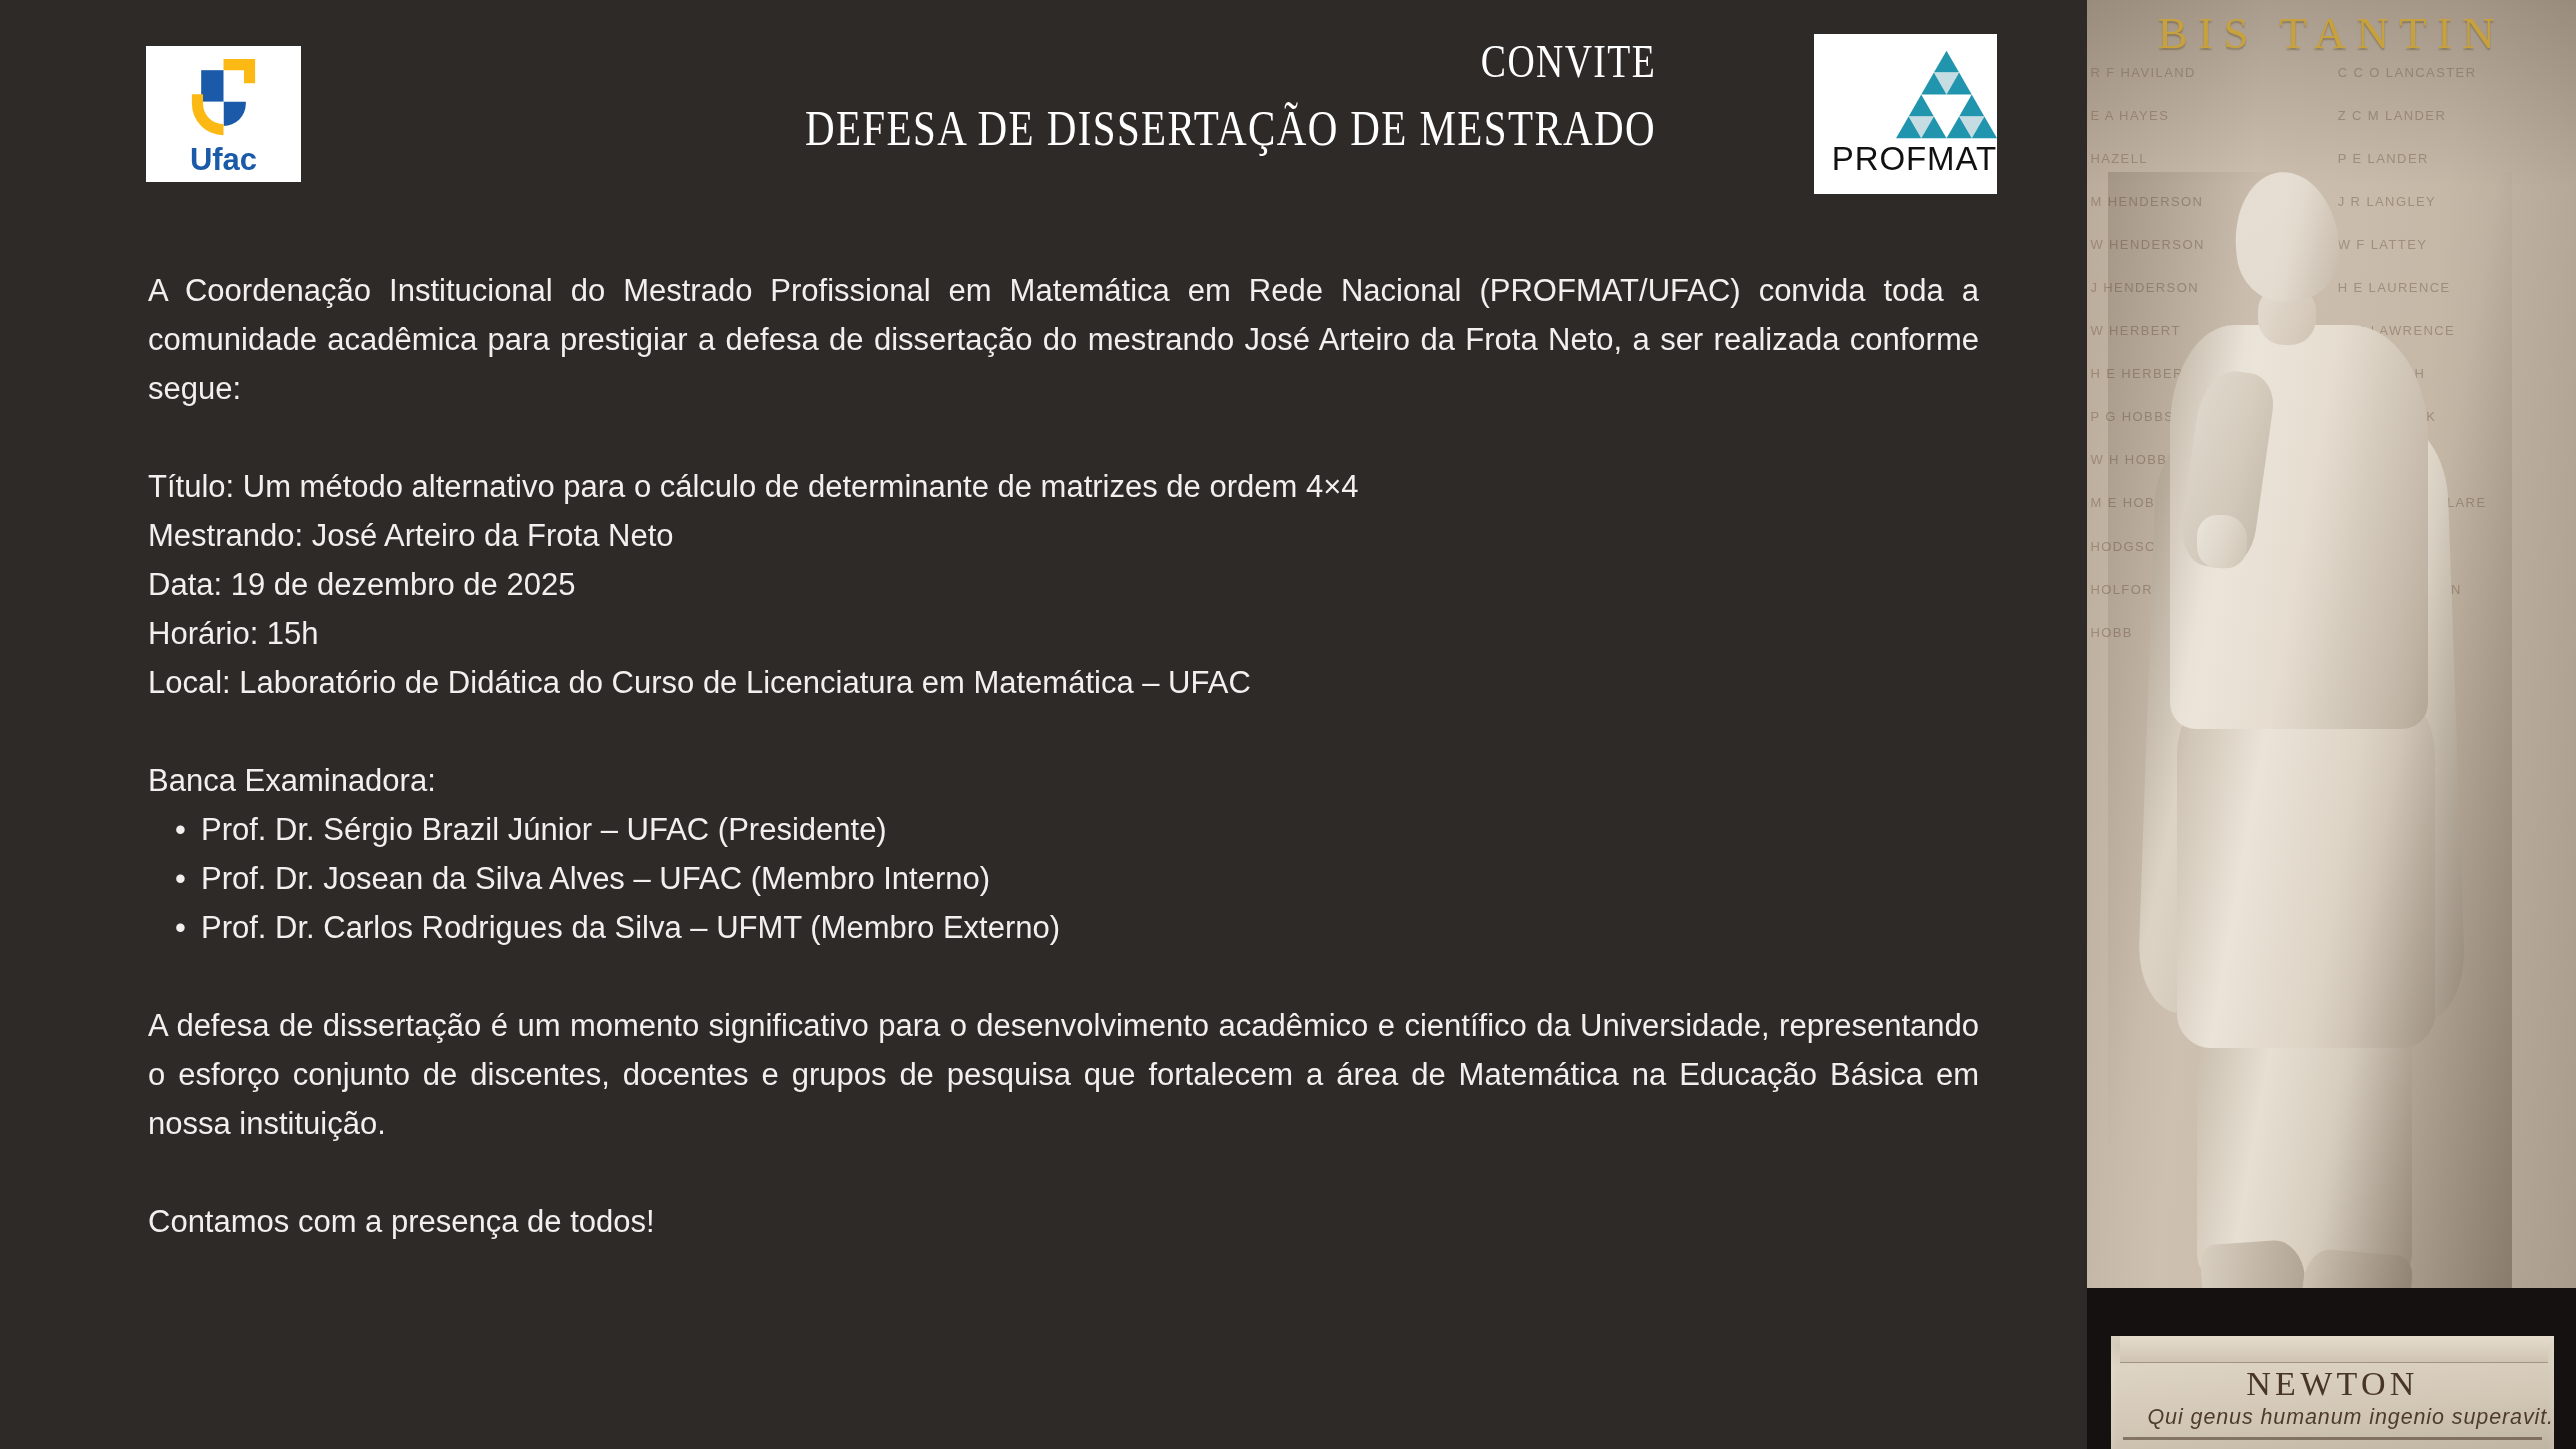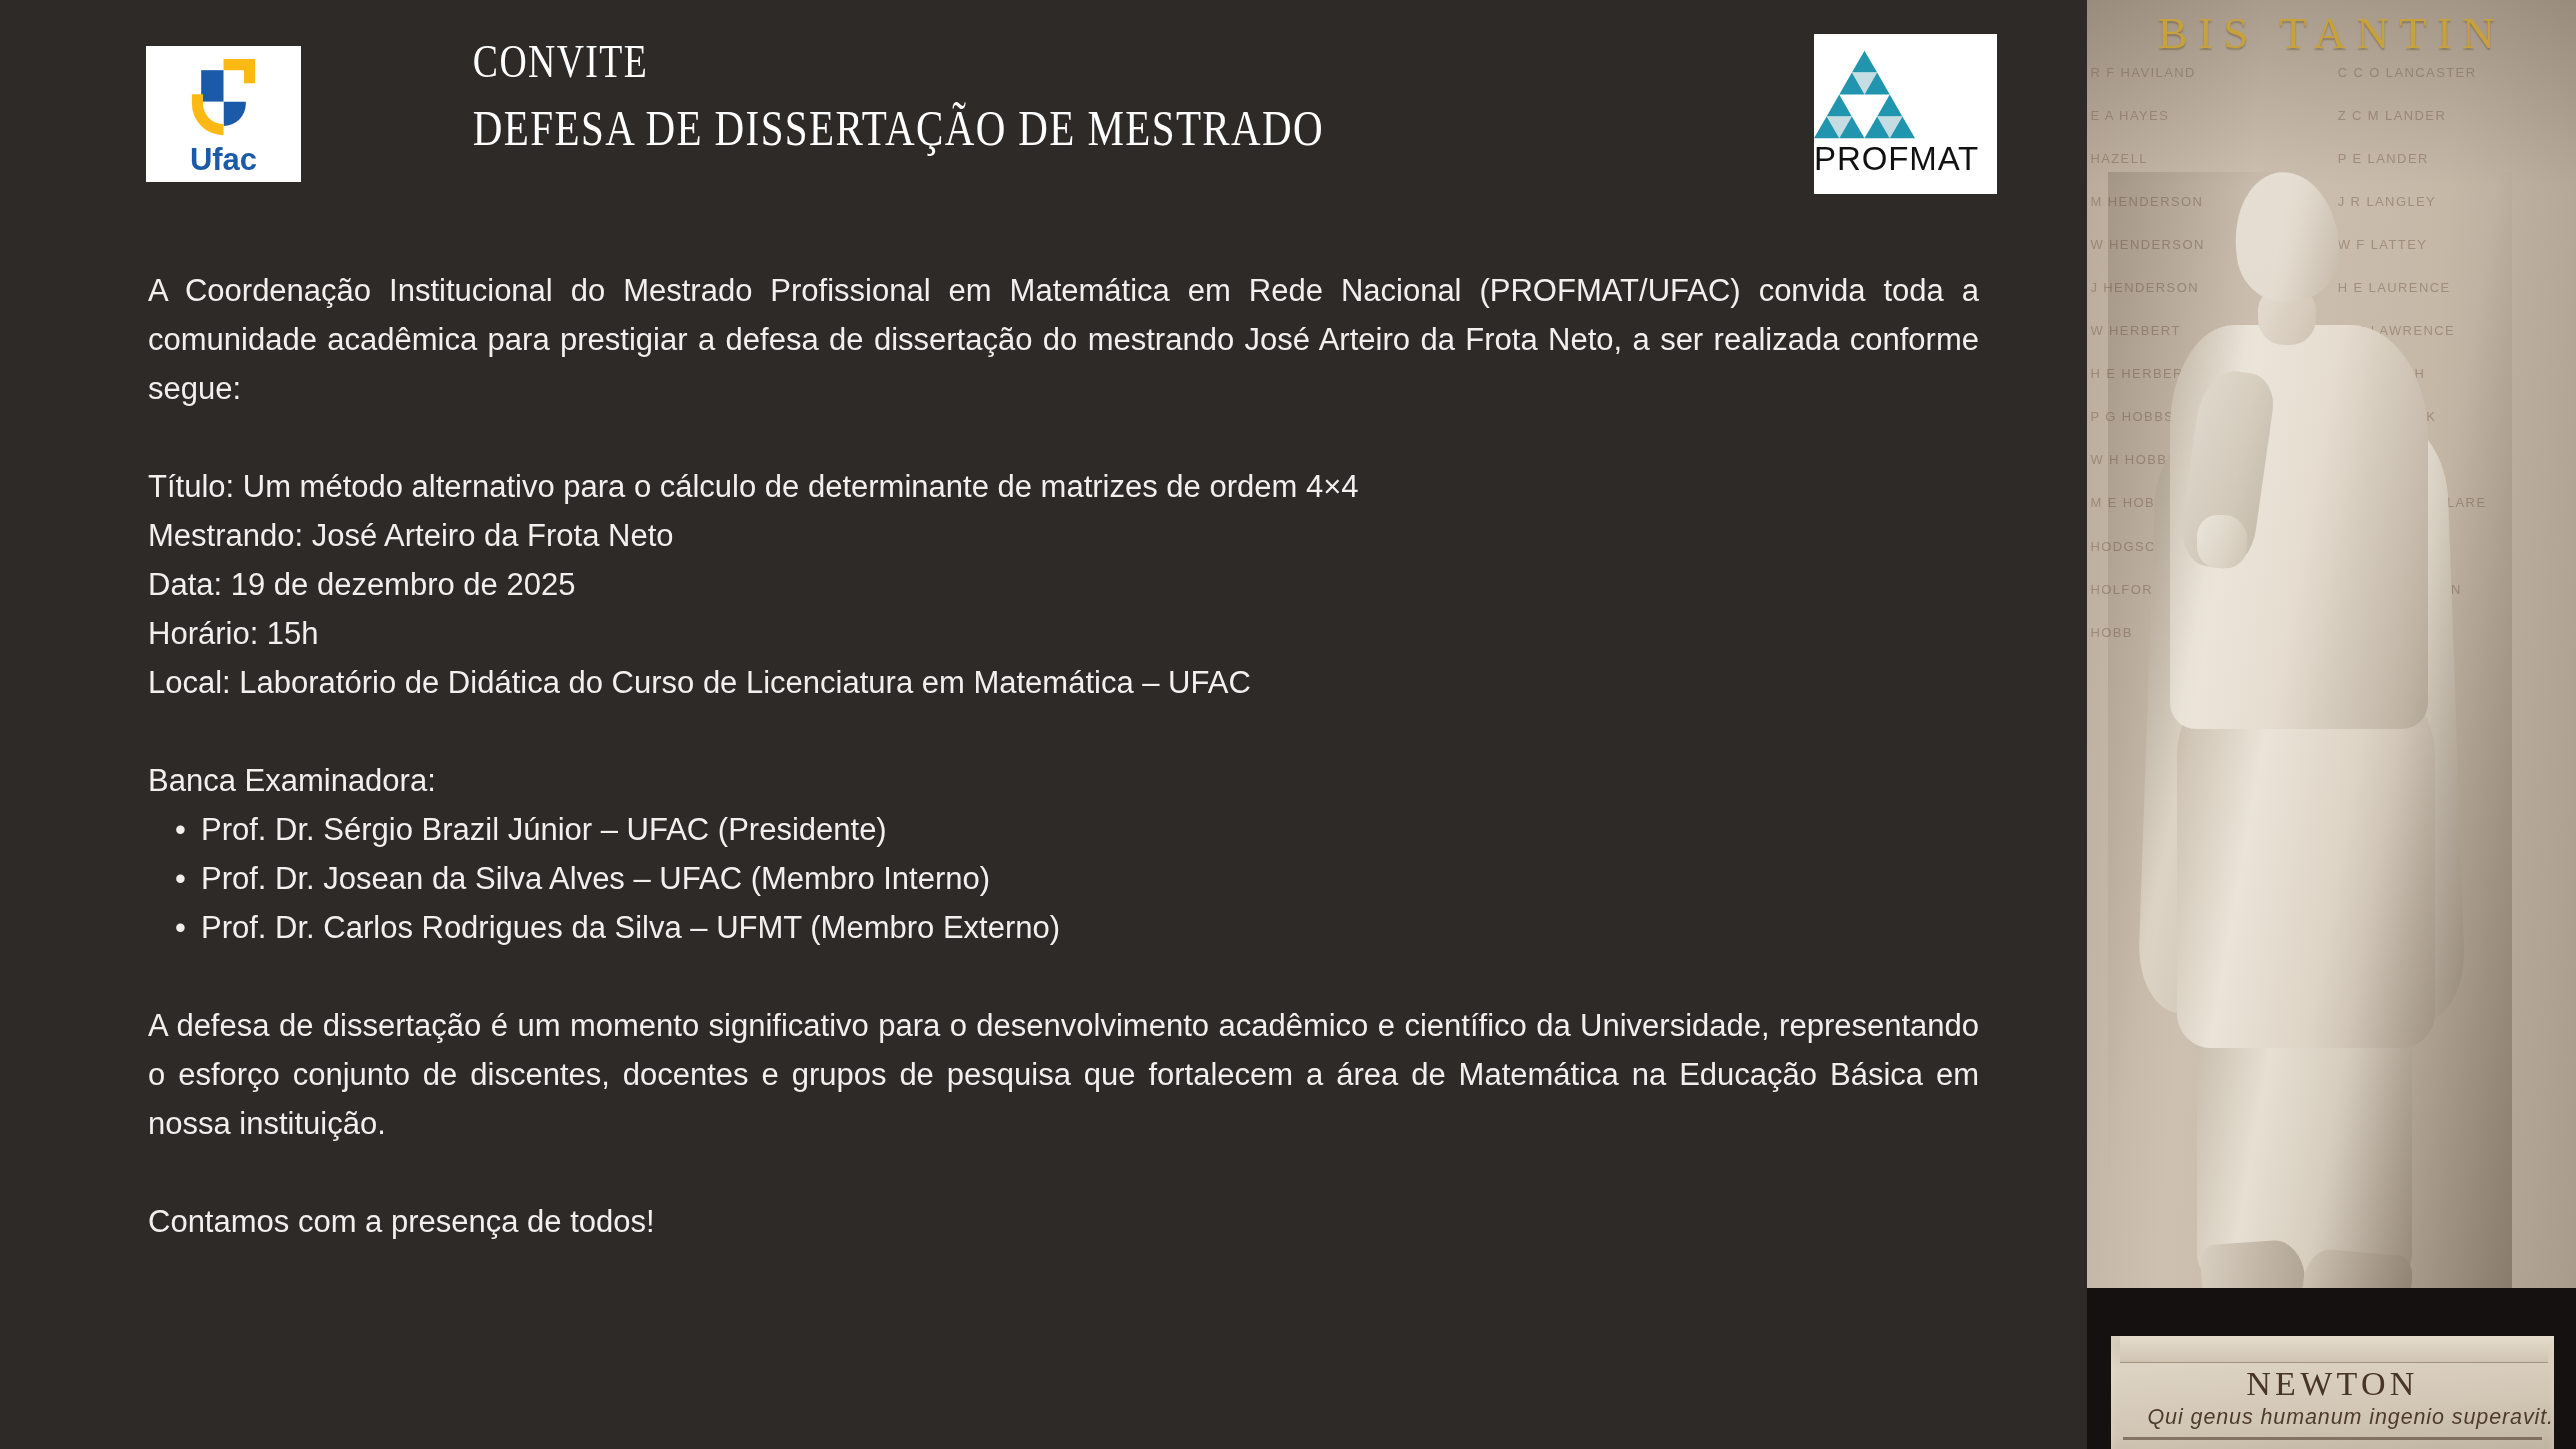--- a/index.html
+++ b/index.html
@@ -46,38 +46,38 @@
   }
   .logo-profmat {
     position: absolute;
     left: 1814px;
     top: 34px;
     width: 183px;
     height: 160px;
     background: #ffffff;
     display: flex;
     flex-direction: column;
-    align-items: flex-start;
+    align-items: flex-end;
     justify-content: center;
   }
   .logo-profmat .pm-word {
     font-family: "Liberation Sans", sans-serif;
     font-size: 33px;
     letter-spacing: 0.9px;
     color: #111;
     font-weight: 400;
     margin-top: 1.7px;
   }
 
   .titleblock {
     position: absolute;
     left: 343px;
     top: 38px;
     width: 1443px;
-    text-align: left;
+    text-align: right;
     color: #ffffff;
   }
   .title-main {
     font-family: "Liberation Serif", serif;
     font-size: 46px;
     letter-spacing: 1.7px;
     line-height: 1.05;
     transform: scaleX(0.82);
     transform-origin: center top;
     white-space: nowrap;

